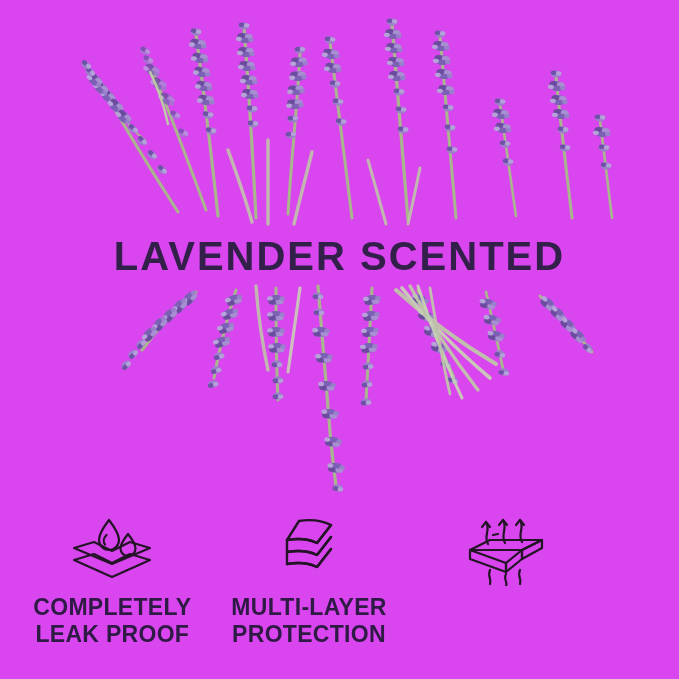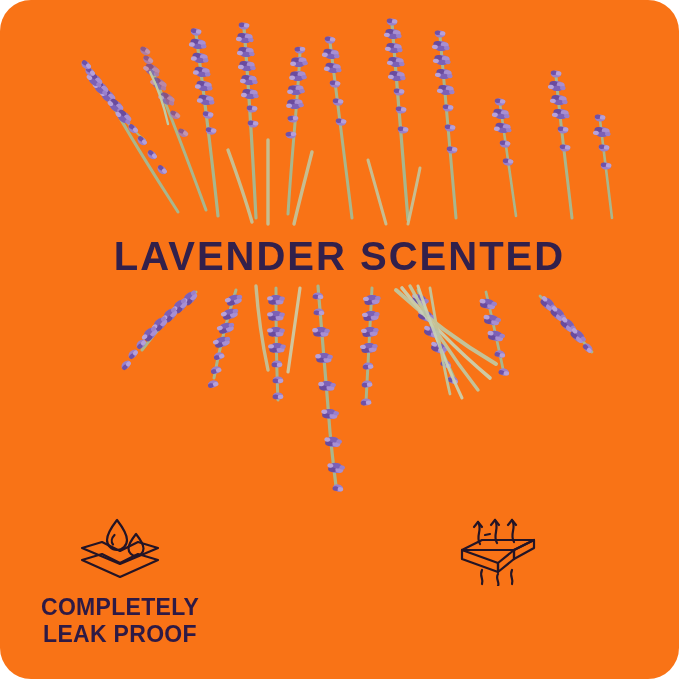--- a/index.html
+++ b/index.html
@@ -9,23 +9,22 @@
   body {
     width: 679px;
     height: 679px;
     overflow: hidden;
     font-family: "Liberation Sans", sans-serif;
   }
   #page {
     position: relative;
     width: 679px;
     height: 679px;
-    background: #f97316;
+    background: #d946ef;
     overflow: hidden;
-    border-radius: 31px;
   }
 
   
   .floral-band {
     position: absolute;
     left: 0;
     width: 679px;
     overflow: hidden;
   }
   #floral-top {
@@ -65,21 +64,21 @@
 
   
   #features {
     position: absolute;
     left: 0;
     top: 516px;
     width: 618px;
     height: 163px;
     display: flex;
     align-items: flex-start;
-    justify-content: space-between;
+    justify-content: center;
     padding: 0 14px;
     box-sizing: border-box;
     z-index: 6;
   }
   .feature {
     width: 212px;
     display: flex;
     flex-direction: column;
     align-items: center;
   }
@@ -396,20 +395,36 @@
             <path d="M60 17 C60 17, 52.5 26.5, 52.5 31.5 A7.5 7.5 0 0 0 67.5 31.5 C67.5 26.5, 60 17, 60 17 Z"></path>
             <path d="M6 31 L26 25 L44 34 L62 25 L82 31 L44 47 Z"></path>
             <path d="M6 43 L26 37 L44 46 L62 37 L82 43 L44 60 Z"></path>
           </g>
         </svg>
       </div>
       <div class="feature-label">COMPLETELY
 LEAK PROOF</div>
     </div>
 
+    <div class="feature">
+      <div class="feature-icon">
+        <svg width="72" height="66" viewBox="0 0 72 66" xmlns="http://www.w3.org/2000/svg" aria-hidden="true">
+          <g fill="none" stroke="#231426" stroke-width="2.4" stroke-linecap="round" stroke-linejoin="round">
+            <path d="M26 4 C38 2, 50 4, 58 8 L44 26 C36 22, 26 21, 14 23 Z"></path>
+            <path d="M14 23 C26 21, 36 22, 44 26 L58 8"></path>
+            <path d="M58 20 L44 38 C36 34, 26 33, 14 35 L14 23"></path>
+            <path d="M14 35 C26 33, 36 34, 44 38 L58 20"></path>
+            <path d="M58 32 L44 50 C36 46, 26 45, 14 47 L14 35"></path>
+            <path d="M14 47 C26 45, 36 46, 44 50 L58 32"></path>
+          </g>
+        </svg>
+      </div>
+      <div class="feature-label">MULTI-LAYER
+PROTECTION</div>
+    </div>
 
     <div class="feature">
       <div class="feature-icon">
         <svg width="88" height="72" viewBox="0 0 88 72" xmlns="http://www.w3.org/2000/svg" aria-hidden="true">
           <g fill="none" stroke="#231426" stroke-width="2.2" stroke-linecap="round" stroke-linejoin="round">
             <path d="M8 36 L28 26 L80 26 L60 36 Z"></path>
             <path d="M8 36 L8 45 L44 58 L44 49 Z"></path>
             <path d="M60 36 L60 45 L44 58 L44 49 Z"></path>
             <path d="M60 36 L80 26 L80 34 L60 45 Z"></path>
             <path d="M26 30 C21 22, 29 16, 24 8"></path>

